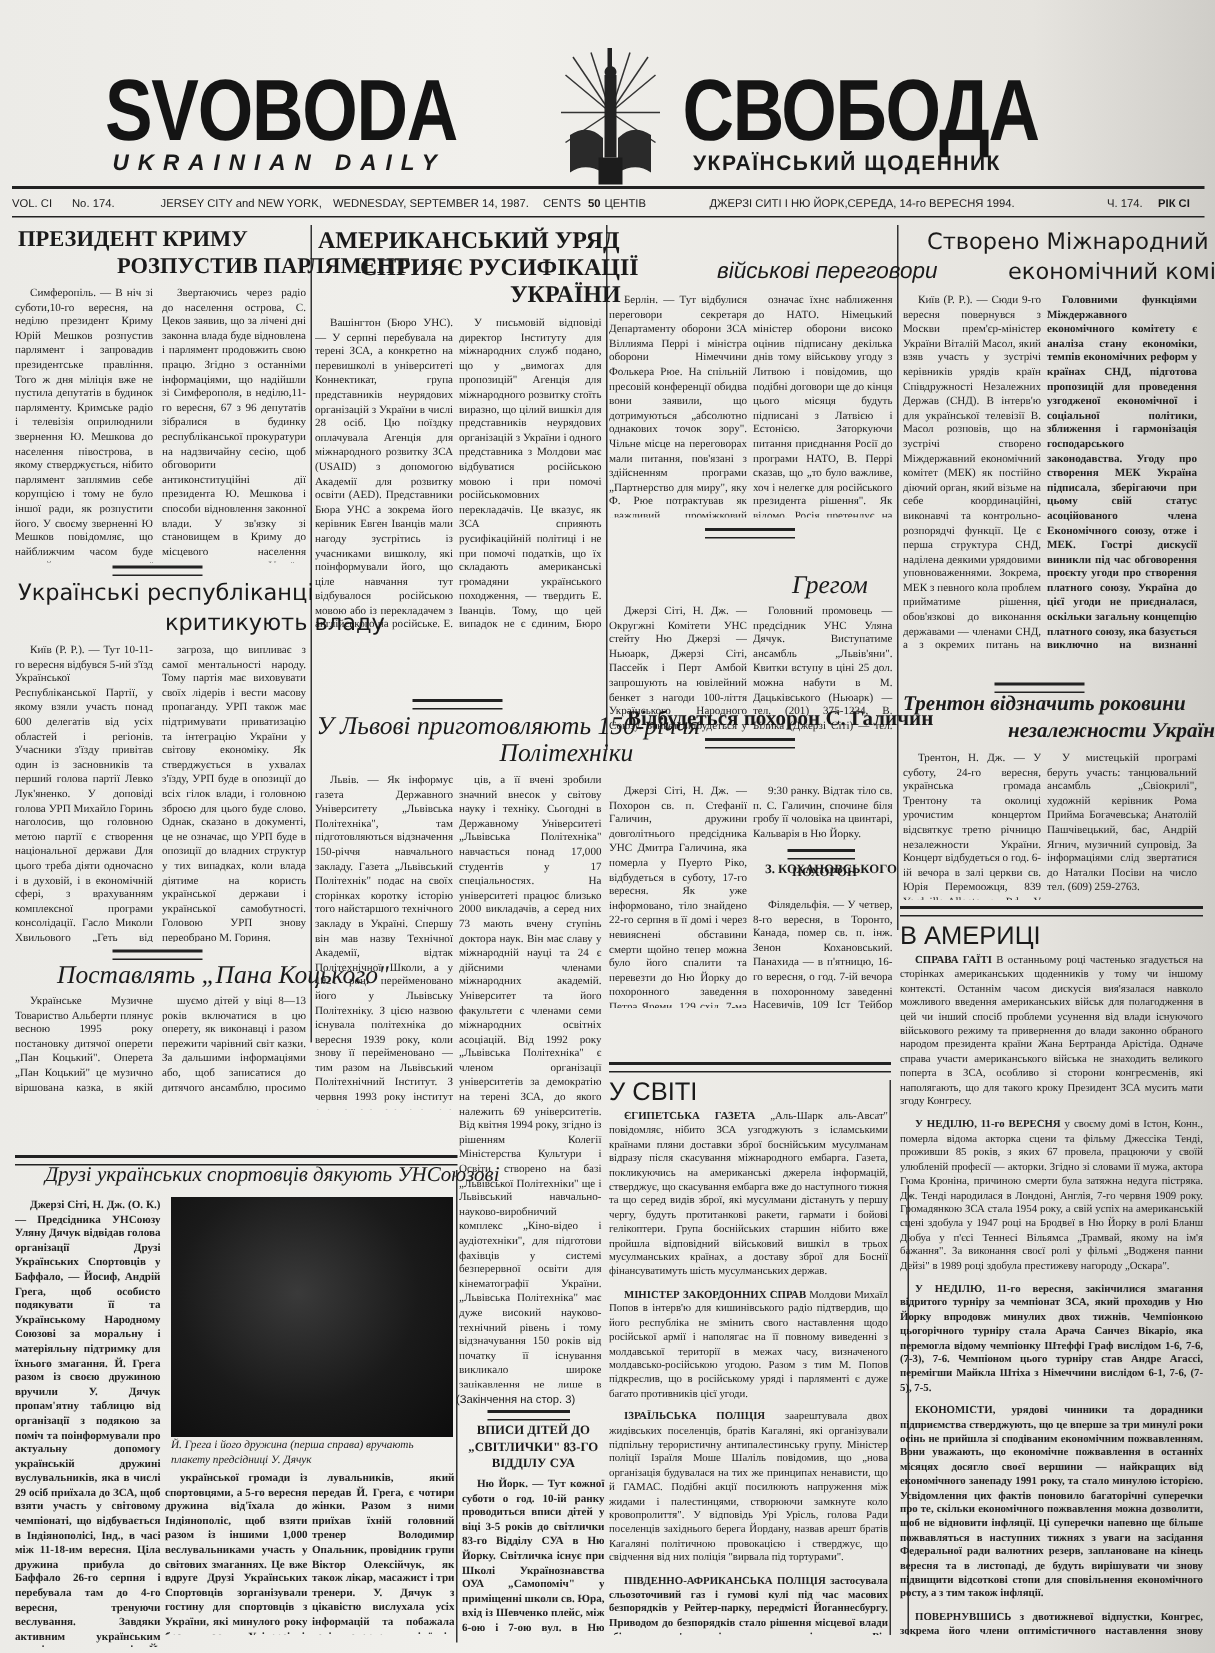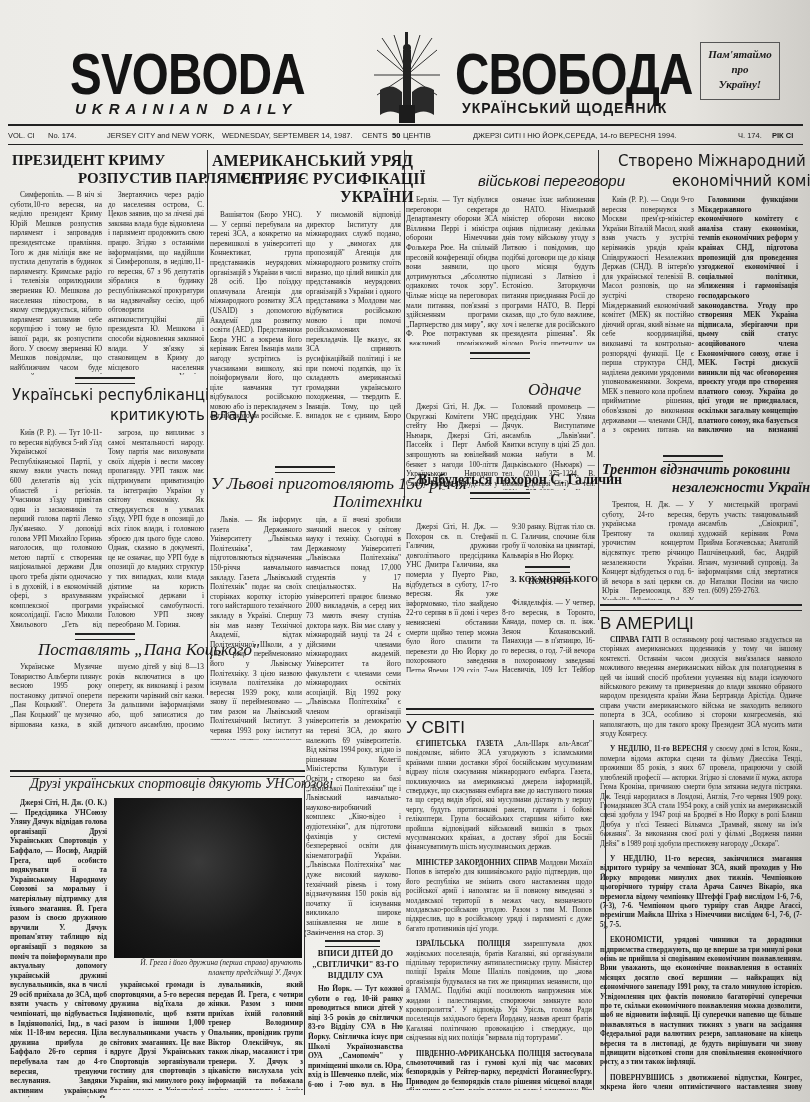--- a/index.html
+++ b/index.html
@@ -29,21 +29,21 @@
   .hl-sans-it{font-family:"Liberation Sans",sans-serif;font-style:italic;font-size:16px;font-weight:normal;}
   .hl-serif-it{font-family:"Liberation Serif",serif;font-style:italic;font-size:17px;font-weight:normal;}
   .hl-sans{font-family:"DejaVu Sans",sans-serif;font-size:15px;font-weight:normal;}
   
   .col{position:absolute;font-size:7.4px;line-height:9.6px;text-align:justify;overflow:hidden;color:#222;}
   .col p{margin:0;text-indent:10px;}
   .bold{font-weight:bold;}
   .vrule{position:absolute;width:1px;background:#333;}
   .dbl{position:absolute;height:4px;border-top:2px solid #222;border-bottom:1px solid #222;}
   .photo{position:absolute;background:radial-gradient(ellipse at 45% 40%,#3a3a3a 0%,#1a1a1a 55%,#0d0d0d 100%);}
-  .caption{position:absolute;font-style:italic;font-size:7.5px;text-align:right;line-height:10px;}
+  .caption{position:absolute;font-style:italic;font-size:7.5px;text-align:left;line-height:10px;}
   .section{position:absolute;font-family:"Liberation Sans",sans-serif;font-size:17px;text-align:left;}
 </style>
 </head>
 <body>
 
 <div class="page">
 
   <div class="abs mast-en">SVOBODA</div>
   <div class="abs sub-en">UKRAINIAN DAILY</div>
   <div class="abs emblem">
@@ -63,25 +63,20 @@
       <rect x="31" y="20" width="8" height="55" fill="#222"></rect>
       <circle cx="35" cy="18" r="4" fill="#222"></circle>
       <rect x="33" y="2" width="3" height="16" fill="#222"></rect>
       <path d="M8 60 Q20 52 30 62 L30 85 Q18 78 8 85 Z" fill="#2a2a2a"></path>
       <path d="M62 60 Q50 52 40 62 L40 85 Q52 78 62 85 Z" fill="#2a2a2a"></path>
       <rect x="27" y="75" width="16" height="18" fill="#1c1c1c"></rect>
     </svg>
   </div>
   <div class="abs mast-ua">СВОБОДА</div>
   <div class="abs sub-ua">УКРАЇНСЬКИЙ ЩОДЕННИК</div>
-  <div class="abs tagbox">
-    <div>Пам'ятаймо</div>
-    <div>про</div>
-    <div>Україну!</div>
-  </div>
 
   <div class="abs rule" style="left:8px;top:124px;width:795px;height:2px;"></div>
 
   <div class="abs dateline">
     <span style="left:8px">VOL. CI</span>
     <span style="left:48px">No. 174.</span>
     <span style="left:107px">JERSEY CITY and NEW YORK,</span>
     <span style="left:222px">WEDNESDAY, SEPTEMBER 14, 1987.</span>
     <span style="left:362px">CENTS</span>
     <span style="left:392px;font-weight:bold">50</span>
@@ -130,21 +125,21 @@
   <div class="abs hl hl-sans" style="left:603px;top:152px;margin-left:15px;">Створено Міжнародний</div>
   <div class="abs hl hl-sans" style="left:672px;top:172px;">економічний комітет</div>
   <div class="col" style="left:602px;top:195px;width:92px;height:240px;">
       <p>Київ (Р. Р.). — Сюди 9-го вересня повернувся з Москви прем'єр-міністер України Віталій Масол, який взяв участь у зустрічі керівників урядів країн Співдружності Незалежних Держав (СНД). В інтерв'ю для української телевізії В. Масол розповів, що на зустрічі створено Міждержавний економічний комітет (МЕК) як постійно діючий орган, який візьме на себе координаційні, виконавчі та контрольно-розпорядчі функції. Це є перша структура СНД, наділена деякими урядовими уповноваженнями. Зокрема, МЕК з певного кола проблем прийматиме рішення, обов'язкові до виконання державами — членами СНД, а з окремих питань на сугестію МЕК рішення зобов'язані будуть приймати самі національні уряди. МЕК керуватиме діяльністю об'єктів і сфер транснаціонального характеру — енергосистемами, транспортом, зв'язком, газовими і нафтовими проводами тощо.</p>
     </div>
   <div class="col bold" style="left:698px;top:195px;width:100px;height:240px;">
       <p>Головними функціями Міждержавного економічного комітету є аналіза стану економіки, темпів економічних реформ у країнах СНД, підготова пропозицій для проведення узгодженої економічної і соціальної політики, зближення і гармонізація господарського законодавства. Угоду про створення МЕК Україна підписала, зберігаючи при цьому свій статус асоційованого члена Економічного союзу, отже і МЕК. Гострі дискусії виникли під час обговорення проєкту угоди про створення платного союзу. Україна до цієї угоди не приєдналася, оскільки загальну концепцію платного союзу, яка базується виключно на визнанні національного суверенітету грошових систем і не може розглядатися як спроба однієї із сторін домінувати над іншими. На думку української делеґації, створювати платний союз на терені СНД передчасно, бо нема ще узгодженої митної, податкової та цінової політики.</p>
     </div>
   <div class="dbl" style="left:663px;top:455px;width:60px;"></div>
 
-  <div class="abs hl hl-serif-it" style="left:528px;top:380px;">Одначе</div>
+  <div class="abs hl hl-serif-it" style="left:528px;top:380px;">Грегом</div>
   <div class="col" style="left:406px;top:402px;width:92px;height:88px;">
       <p>Джерзі Сіті, Н. Дж. — Округжні Комітети УНС стейту Ню Джерзі — Ньюарк, Джерзі Сіті, Пассейк і Перт Амбой запрошують на ювілейний бенкет з нагоди 100-ліття Українського Народного Союзу. Бенкет відбудеться у неділю, 16-го жовтня, в Українському Народному Домі, 90 Фліт вул. в Джерзі Сіті, початок о год. 3-ій по полудні.</p>
     </div>
   <div class="col" style="left:502px;top:402px;width:93px;height:88px;">
       <p>Головний промовець — предсідник УНС Уляна Дячук. Виступатиме ансамбль „Львів'яни". Квитки вступу в ціні 25 дол. можна набути в М. Дацьківського (Ньюарк) — тел. (201) 375-1234, В. Білика (Джерзі Сіті) — тел. (201) 795-0628, І. Хомка (Пассейк) — тел. (201) 472-0989 або М. Захарка (Перт Амбой) — тел. (908) 725-8062.</p>
     </div>
   <div class="dbl" style="left:470px;top:492px;width:60px;"></div>
 
   <div class="abs hl hl-serif-it" style="left:602px;top:462px;font-size:14px;font-weight:bold;">Трентон відзначить роковини</div>
   <div class="abs hl hl-serif-it" style="left:672px;top:480px;font-size:14px;font-weight:bold;">незалежности України</div>

